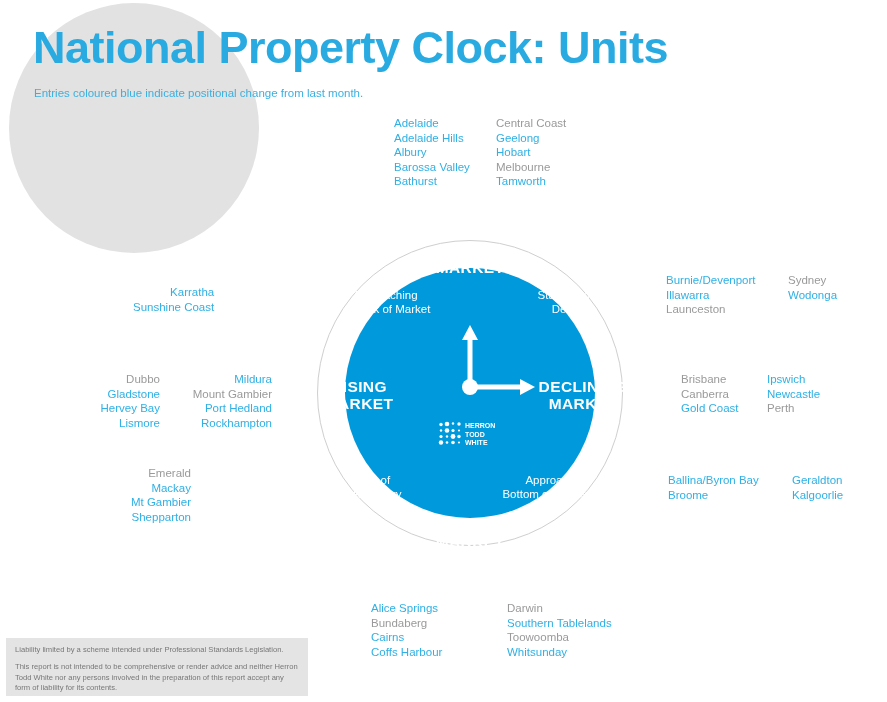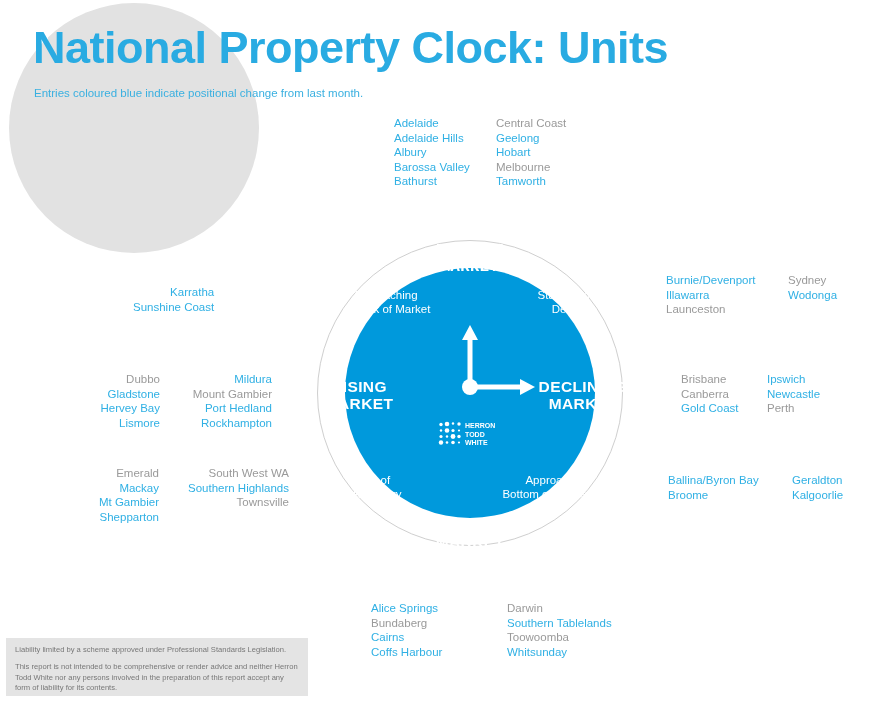--- a/index.html
+++ b/index.html
@@ -73,21 +73,21 @@
   .dot-se      { left: 597px; top: 484px; }
   .dot-e-mid   { left: 625px; top: 382px; }
 
   
   .disc-head {
     position: absolute; z-index: 5;
     color: #ffffff; font-weight: bold;
     font-size: 15.5px; line-height: 1.12;
     letter-spacing: 0.4px;
   }
-  .head-peak   { left: 400px; top: 242px; width: 140px; text-align: center; font-family: Liberation Mono, monospace; }
+  .head-peak   { left: 400px; top: 242px; width: 140px; text-align: center; }
   .head-bottom { left: 400px; top: 516px; width: 140px; text-align: center; }
   .head-rising { left: 312px; top: 378px; width: 94px; text-align: center; }
   .head-declining { left: 528px; top: 378px; width: 110px; text-align: center; }
 
   
   .disc-sub {
     position: absolute; z-index: 5;
     color: #ffffff; font-size: 11.5px; line-height: 1.22;
   }
   .sub-appr-peak { left: 353px; top: 288px; text-align: left; }
@@ -271,25 +271,20 @@
         <span class="c-blue">Rockhampton</span>
       </div>
     </div>
   <div class="grp grp-low-left">
       <div class="col ta-r">
         <span class="c-grey">Emerald</span>
         <span class="c-blue">Mackay</span>
         <span class="c-blue">Mt Gambier</span>
         <span class="c-blue">Shepparton</span>
       </div>
-      <div class="col ta-r">
-        <span class="c-grey">South West WA</span>
-        <span class="c-blue">Southern Highlands</span>
-        <span class="c-grey">Townsville</span>
-      </div>
     </div>
   <div class="grp grp-upper-right">
       <div class="col ta-l">
         <span class="c-blue">Burnie/Devenport</span>
         <span class="c-blue">Illawarra</span>
         <span class="c-grey">Launceston</span>
       </div>
       <div class="col ta-l">
         <span class="c-grey">Sydney</span>
         <span class="c-blue">Wodonga</span>
@@ -326,17 +321,17 @@
       </div>
       <div class="col ta-l">
         <span class="c-grey">Darwin</span>
         <span class="c-blue">Southern Tablelands</span>
         <span class="c-grey">Toowoomba</span>
         <span class="c-blue">Whitsunday</span>
       </div>
     </div>
 
   <div class="disclaimer">
-    <p class="first">Liability limited by a scheme approved under Professional Standards Legislation.</p>
+    <p class="first">Liability limited by a scheme intended under Professional Standards Legislation.</p>
     <p>This report is not intended to be comprehensive or render advice and neither Herron Todd White nor any persons involved in the preparation of this report accept any form of liability for its contents.</p>
   </div>
 
 </div>
 
 </body></html>

